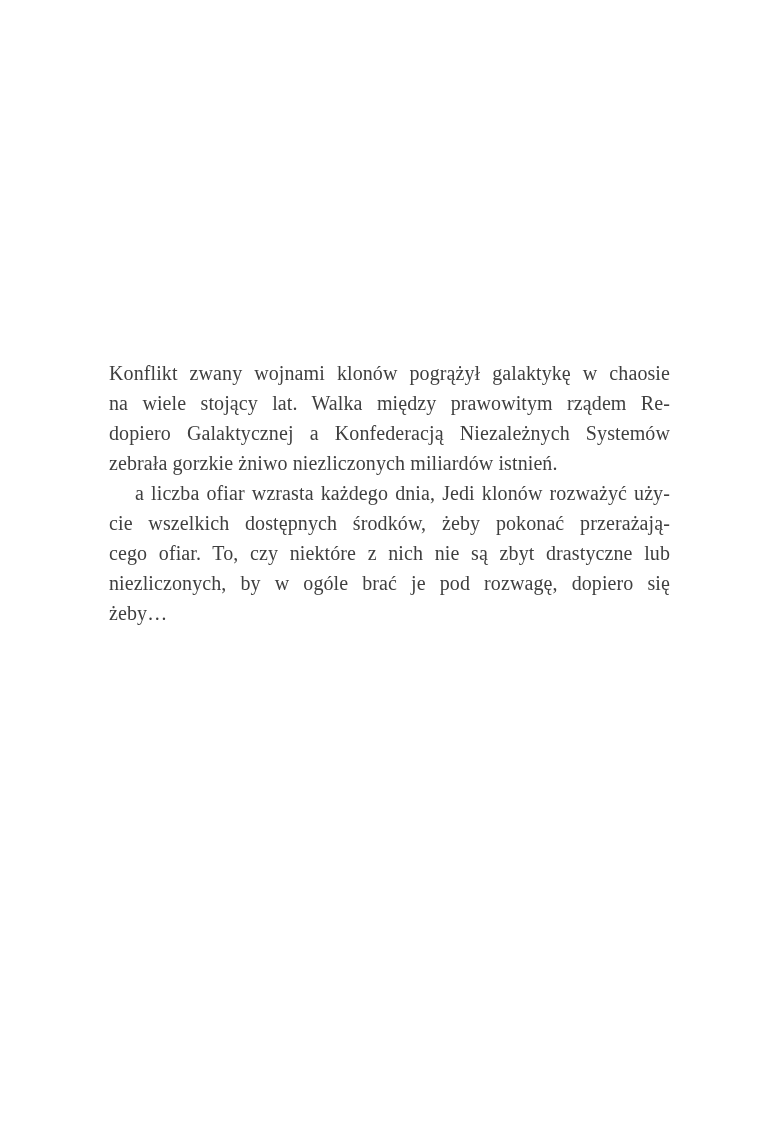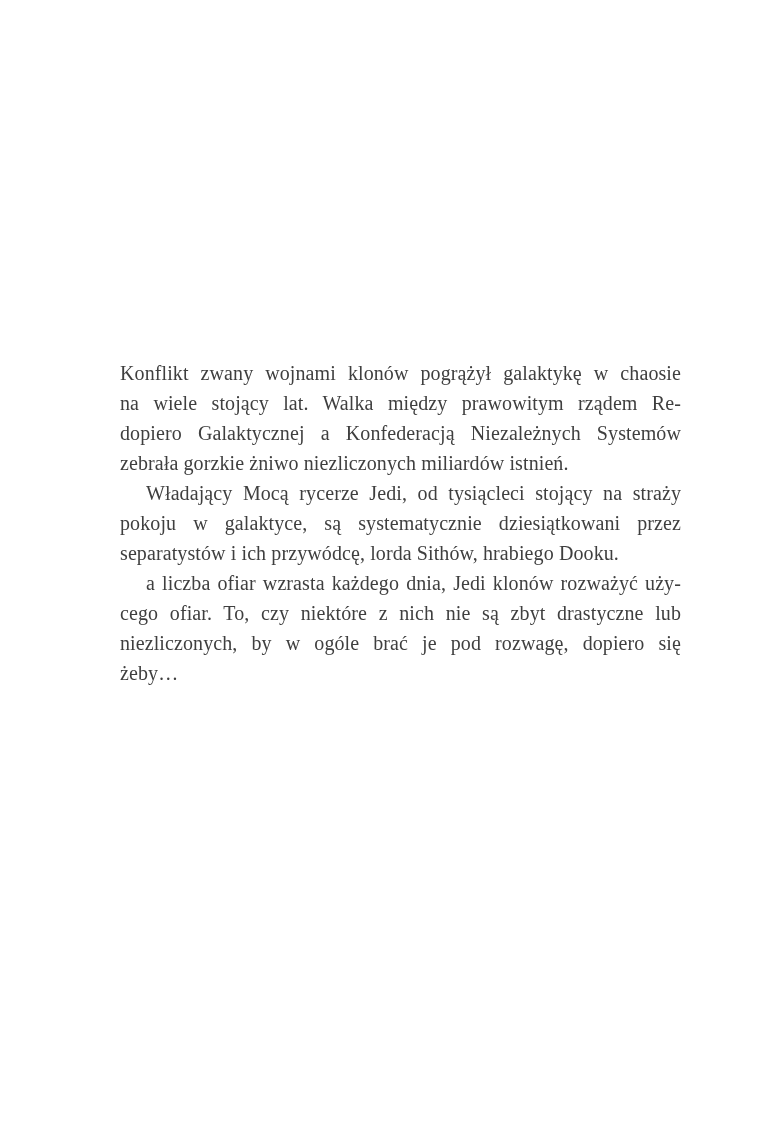--- a/index.html
+++ b/index.html
@@ -14,21 +14,21 @@
   }
   .page {
     position: relative;
     width: 760px;
     height: 1136px;
     background: #ffffff;
     overflow: hidden;
   }
   .text-block {
     position: absolute;
-    left: 120px;
+    left: 109px;
     top: 358px;
     width: 561px;
     font-size: 20px;
     line-height: 30px;
     color: #3f3f3f;
     letter-spacing: 0.1px;
   }
   .para {
     margin: 0;
   }
@@ -52,24 +52,20 @@
 
 <div class="page">
   <div class="text-block" style="color: rgb(63, 63, 63);">
       <div class="para">
         <div class="line">Konflikt zwany wojnami klonów pogrążył galaktykę w chaosie</div>
         <div class="line">na wiele stojący lat. Walka między prawowitym rządem Re-</div>
         <div class="line">dopiero Galaktycznej a Konfederacją Niezależnych Systemów</div>
         <div class="line para-end">zebrała gorzkie żniwo niezliczonych miliardów istnień.</div>
       </div>
       <div class="para indent">
-        <div class="line">Władający Mocą rycerze Jedi, od tysiącleci stojący na straży</div>
-        <div class="line">pokoju w galaktyce, są systematycznie dziesiątkowani przez</div>
-        <div class="line para-end">separatystów i ich przywódcę, lorda Sithów, hrabiego Dooku.</div>
-      </div>
-      <div class="para indent">
         <div class="line">a liczba ofiar wzrasta każdego dnia, Jedi klonów rozważyć uży-</div>
+        <div class="line">cie wszelkich dostępnych środków, żeby pokonać przerażają-</div>
         <div class="line">cego ofiar. To, czy niektóre z nich nie są zbyt drastyczne lub</div>
         <div class="line">niezliczonych, by w ogóle brać je pod rozwagę, dopiero się</div>
         <div class="line para-end">żeby…</div>
       </div>
     </div>
 </div>
 
 </body></html>

